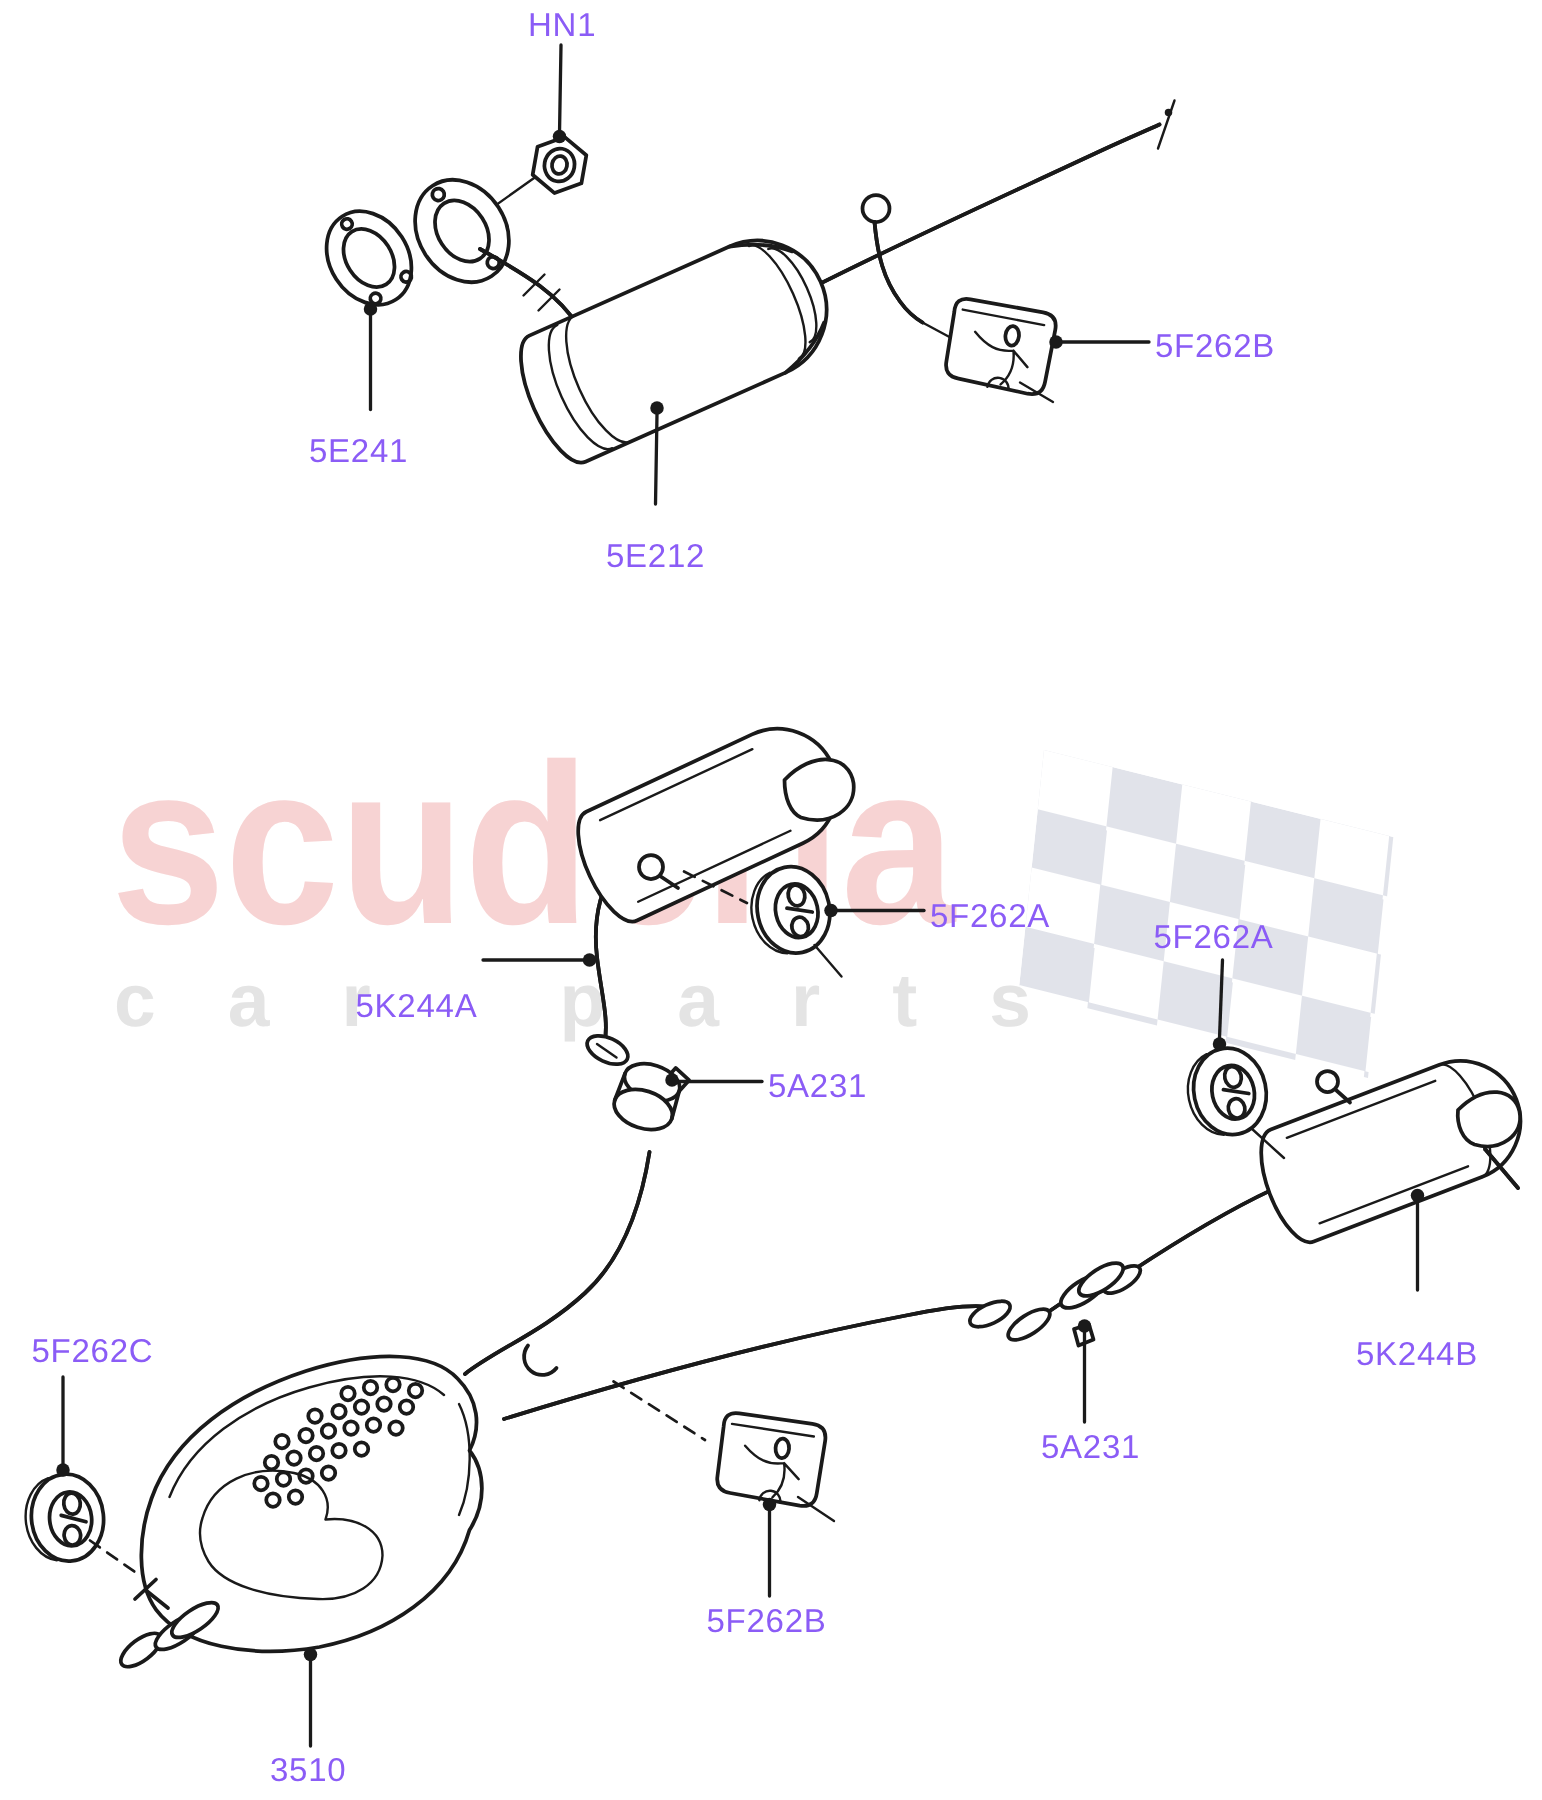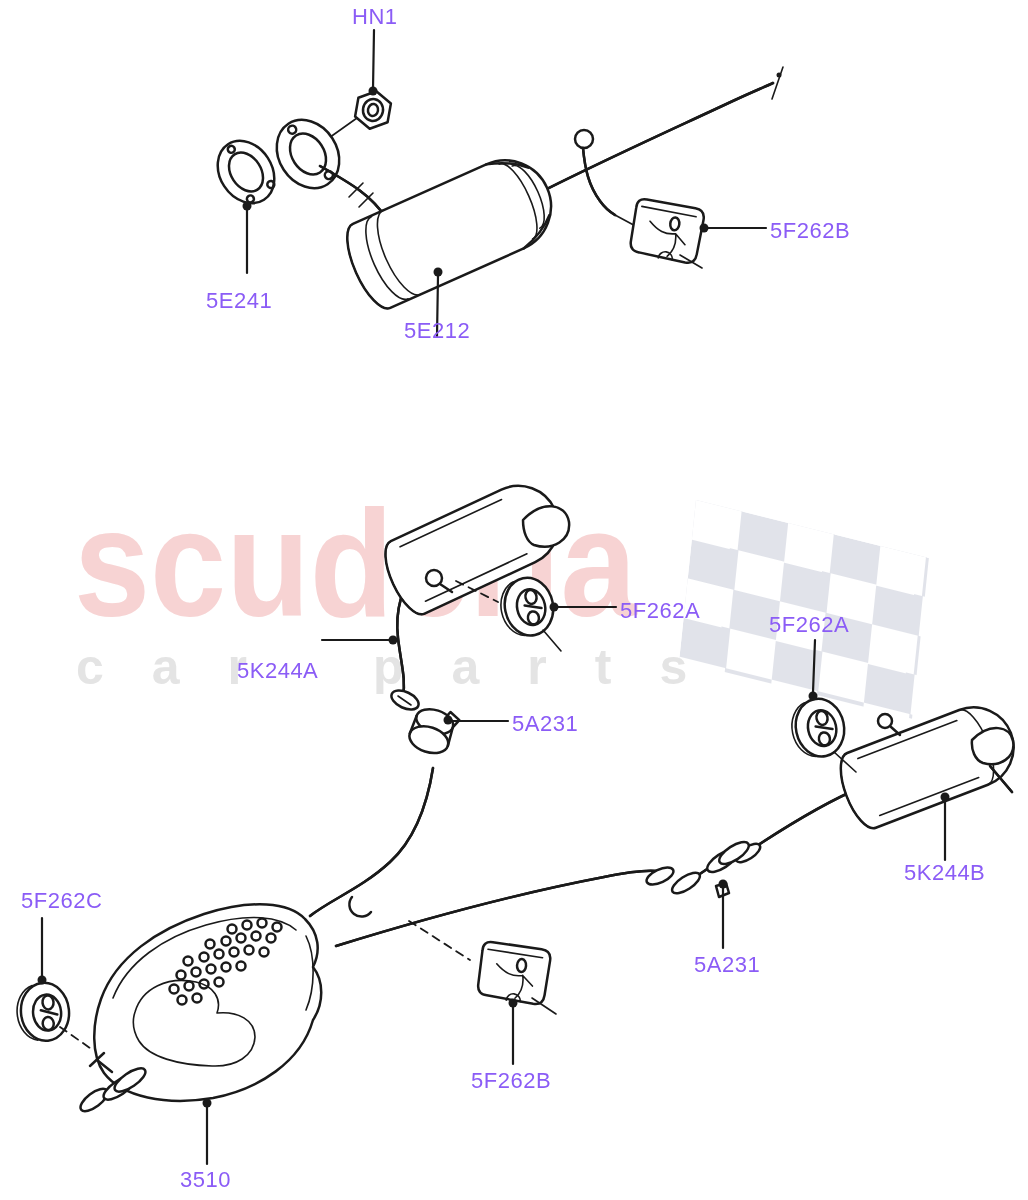--- a/index.html
+++ b/index.html
@@ -20,24 +20,24 @@
   #art path,#art line,#art ellipse,#art circle,#art polygon{
       fill:none;stroke:#1a1a1a;stroke-width:2.5;stroke-linecap:round;stroke-linejoin:round;}
   #art .w{fill:#ffffff;}
   #art .thin{stroke-width:1.6;}
   #art .dash{stroke-width:1.8;stroke-dasharray:8 6;}
   #art .dot{fill:#1a1a1a;stroke:none;}
   #art .lead{stroke-width:2.2;}
   
   .plabel{position:absolute;font-size:22px;color:#8b5cf6;letter-spacing:.5px;white-space:nowrap;cursor:pointer;}
   .lbl-hn1{left:352px;top:4px;}       .lbl-e241{left:206px;top:288px;}
-  .lbl-e212{left:404px;top:318px;}    .lbl-f262b-top{left:770px;top:218px;}
+  .lbl-e212{left:404px;top:358px;}    .lbl-f262b-top{left:770px;top:218px;}
   .lbl-k244a{left:237px;top:658px;}   .lbl-f262a-mid{left:620px;top:598px;}
   .lbl-f262a-right{left:769px;top:612px;} .lbl-a231-mid{left:512px;top:711px;}
-  .lbl-k244b{left:904px;top:860px;}   .lbl-a231-right{left:694px;top:952px;}
+  .lbl-k244b{left:904px;top:890px;}   .lbl-a231-right{left:694px;top:952px;}
   .lbl-f262c{left:21px;top:888px;}     .lbl-f262b-bot{left:471px;top:1068px;}
   .lbl-5230{left:180px;top:1167px;}
 </style>
 </head>
 <body>
 
 <div id="stage">
 
   <div class="wm-brand">scuderia</div>
   <div class="wm-tag">car parts</div>

